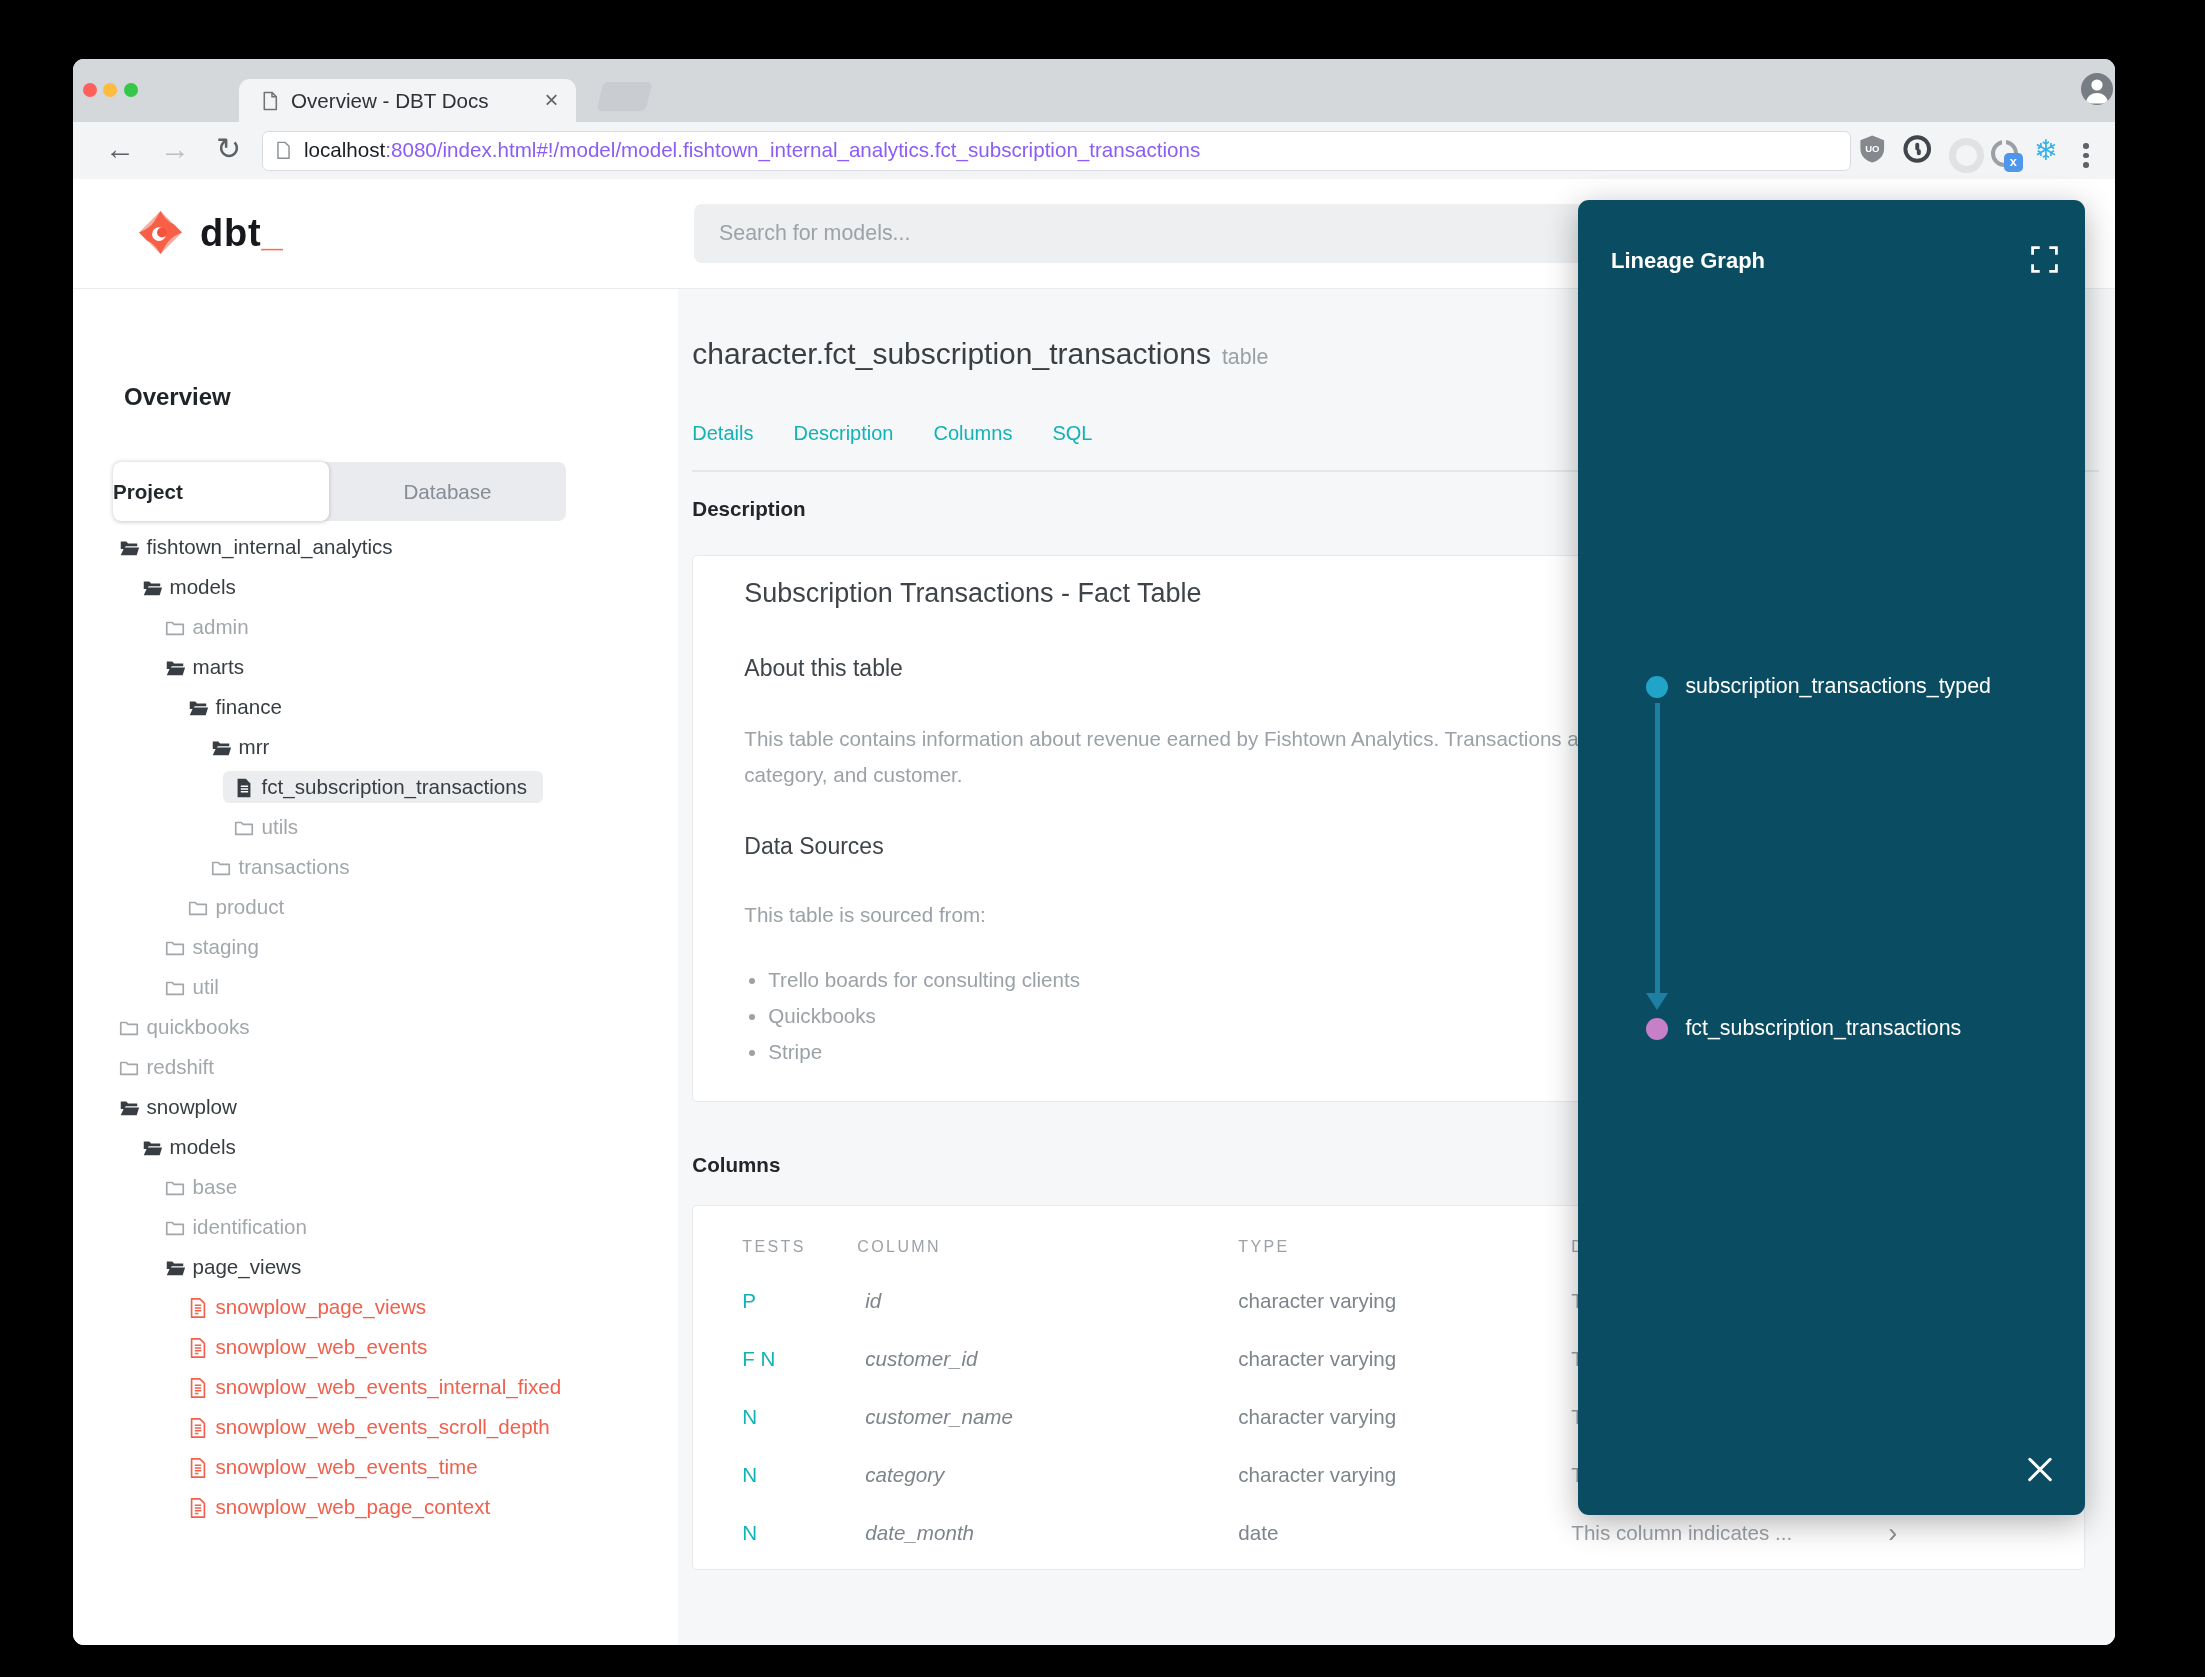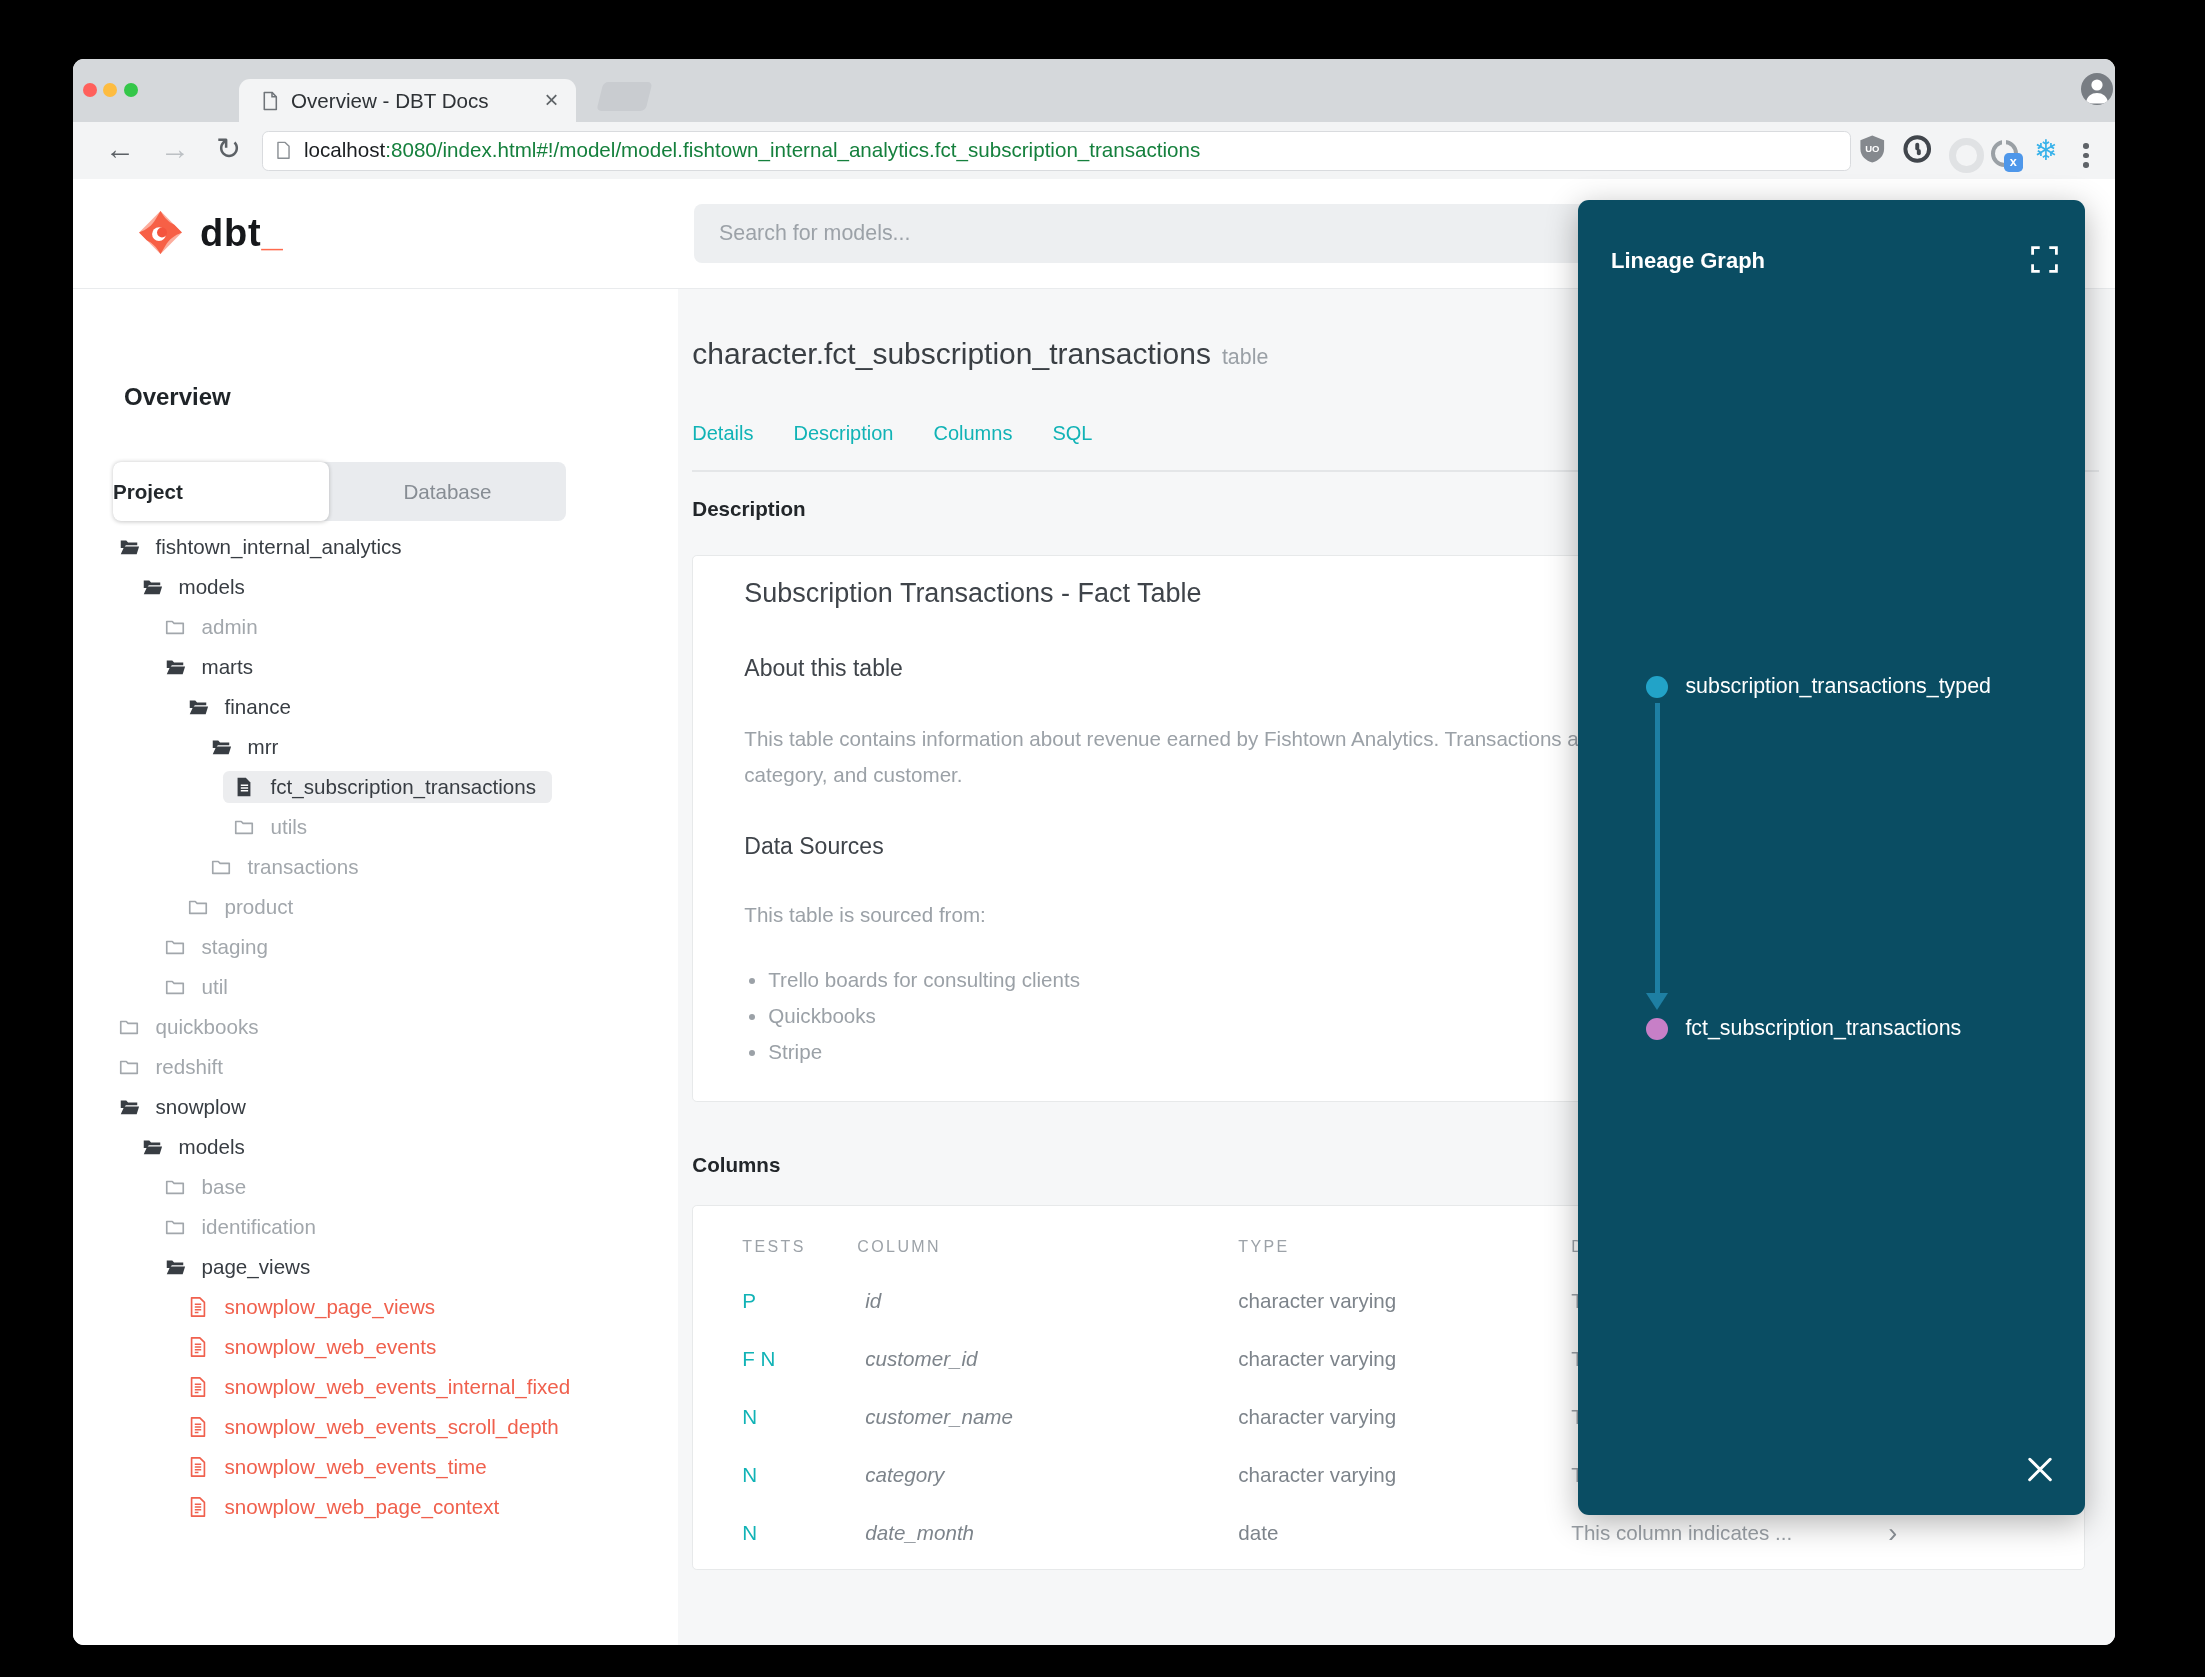--- a/index.html
+++ b/index.html
@@ -15,21 +15,21 @@
   .tab .cls{position:absolute;right:17.4px;top:0;line-height:42px;font-size:24px;color:#5f6468;}
   .newtab{position:absolute;left:527px;top:23px;width:49px;height:28.5px;background:#c9ccd0;border-radius:4.8px;transform:skewX(-14deg);}
   .avatar{position:absolute;left:2008px;top:14.3px;width:32px;height:32px;border-radius:50%;background:#787d83;overflow:hidden;}
   .avatar svg{display:block}
   .toolbar{position:absolute;left:0;top:63px;right:0;height:57px;background:#f3f4f5;border-bottom:1.6px solid #dcdee0;}
   .navbtn{position:absolute;top:0;height:57px;line-height:54px;font-size:30px;color:#5c6166;}
   .navbtn.fwd{color:#bcc0c4}
   .urlbar{position:absolute;left:189px;top:8.7px;width:1589px;height:40px;background:#fff;border:1.6px solid #d9dbde;border-radius:6.3px;box-sizing:border-box;}
   .urlbar .doc{position:absolute;left:11px;top:8px;color:#8a8f94;}
   .urltext{position:absolute;left:41px;top:0;line-height:36px;font-size:20.6px;white-space:nowrap;}
-  .urltext .host{color:#1b1e21;}.urltext .rest{color:#15803d;}
+  .urltext .host{color:#1b1e21;}.urltext .rest{color:#8b5cf6;}
   .ext{position:absolute;top:75px;}
   .uicon{width:28.5px;height:30px}
   .donut{width:20.6px;height:20.6px;border:7.1px solid #e0e2e4;border-radius:50%;}
   .power{width:19px;height:19px;border:4px solid #9aa0a5;border-radius:50%;position:relative;}
   .power::after{content:"";position:absolute;left:7.1px;top:-7.1px;width:4px;height:11px;background:#f3f4f5;border-left:0;}
   .power::before{content:"";position:absolute;left:8px;top:-6.3px;width:3.2px;height:10.3px;background:#9aa0a5;}
   .badge-x{position:absolute;left:12.7px;top:12.7px;width:19px;height:19px;border-radius:4.8px;background:#4e97ea;color:#fff;font-size:12.7px;font-weight:bold;text-align:center;line-height:19px;}
   .snow{font-size:28.5px;color:#38b2ea;line-height:30px;}
   .dots{display:flex;flex-direction:column;gap:4px;padding-top:3.2px;}
   .dots i{width:5.5px;height:5.5px;border-radius:50%;background:#5f6368;}
@@ -41,21 +41,21 @@
   .search{position:absolute;left:621px;top:145px;width:1391px;height:59px;background:#edeff1;border:none;border-radius:8px;font-size:21.4px;color:#3c4145;padding:0 0 0 25px;box-sizing:border-box;outline:none;font-family:inherit;}
   .search::placeholder{color:#9ca2a8;}
   
   .sidebar{position:absolute;left:0;top:230px;width:605px;bottom:0;background:#fff;}
   .ovw{position:absolute;left:51px;top:94px;font-size:24px;font-weight:bold;color:#1f2428;}
   .seg{position:absolute;left:40px;top:173px;width:453px;height:59px;background:#e9ebee;border-radius:8px;}
   .seg .on{position:absolute;left:0;top:0;width:216px;height:59px;background:#fff;border-radius:8px;box-shadow:0 0.8px 4px rgba(0,0,0,.22);font-size:20.6px;font-weight:bold;color:#23282c;text-align:left;line-height:59px;}
   .seg .off{position:absolute;left:216px;right:0;top:0;height:59px;font-size:20.6px;color:#878d94;text-align:center;line-height:59px;}
   .tree{position:absolute;left:0;top:238px;right:0;}
   .trow{height:40px;display:flex;align-items:center;}
-  .pill{display:flex;align-items:center;gap:16px;padding:4px 16px 4px 9.5px;border-radius:6.3px;}
+  .pill{display:flex;align-items:flex-end;gap:7px;padding:4px 16px 4px 9.5px;border-radius:6.3px;}
   .pill svg{flex:none}
   .tlabel{font-size:20.6px;white-space:nowrap;}
   .v-dark{color:#383d43}.v-muted{color:#a2a7ac}.v-error{color:#f0604d}
   .sel{background:#ecedef;}
   
   .main{position:absolute;left:605px;top:230px;right:0;bottom:0;background:#f6f7f8;}
   .mtitle{position:absolute;left:14.3px;top:48px;font-size:30px;color:#3a3f44;white-space:nowrap;}
   .mtitle .badge{font-size:21.4px;color:#9aa0a6;margin-left:11px;}
   .mnav{position:absolute;left:14.3px;top:133px;display:flex;gap:40px;}
   .mnav a{font-size:20px;color:#11b3b6;text-decoration:none;}

